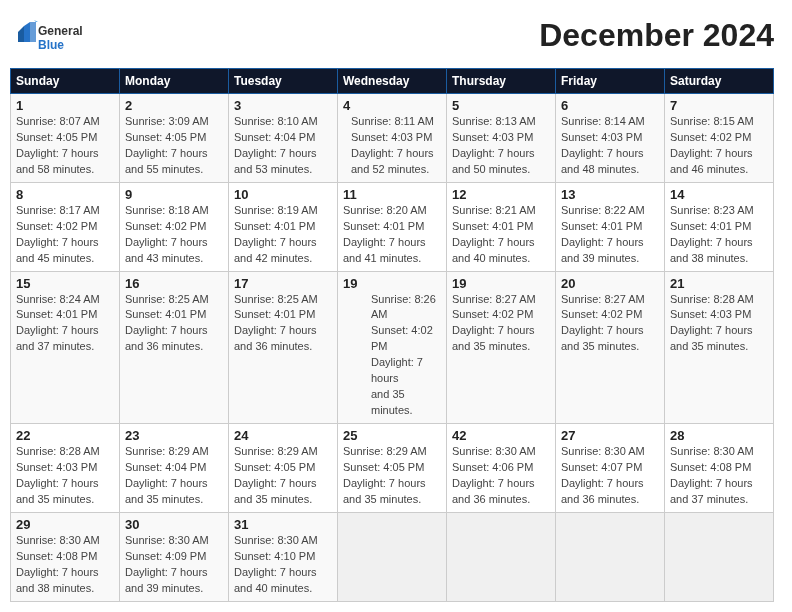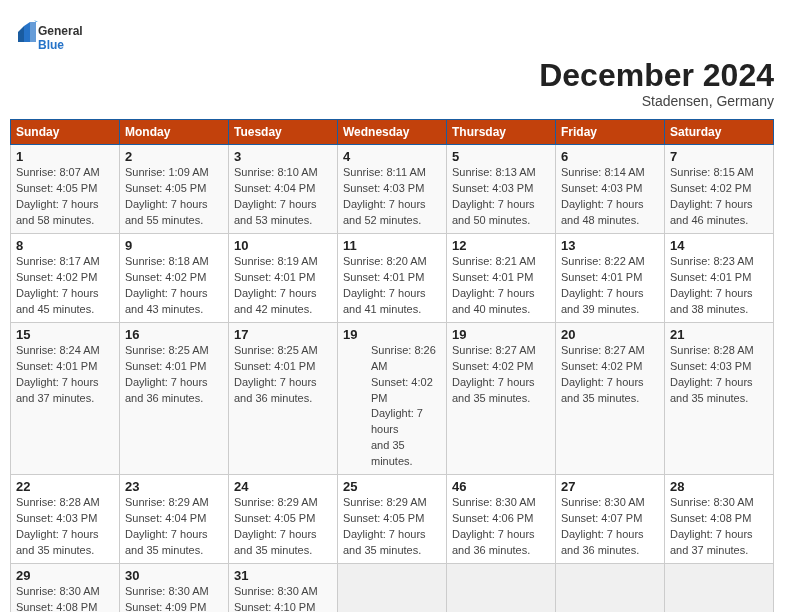--- a/index.html
+++ b/index.html
@@ -20,39 +20,38 @@
       align-items: flex-start;
       margin-bottom: 10px;
     }
     .logo {
       display: flex;
       align-items: center;
       gap: 0px;
     }
     .title-block {
       text-align: right;
-      margin-top: 40px;
     }
     .month-title {
       font-size: 32px;
       font-weight: bold;
       color: #222;
       line-height: 1.1;
     }
     .subtitle {
       font-size: 14px;
       color: #444;
     }
     table {
       width: 100%;
       border-collapse: collapse;
       table-layout: fixed;
     }
     thead tr th {
-      background: #c2410c;
+      background: #0f172a;
       color: #fff;
       font-size: 12px;
       font-weight: bold;
       text-align: left;
       padding: 5px 5px;
       border: 1px solid #1a5ca0;
     }
     tbody tr td {
       vertical-align: top;
       border: 1px solid #ccc;
@@ -94,21 +93,20 @@
   <text x="28" y="17" font-size="12" font-weight="bold" fill="#333" font-family="Arial">General</text>
   <text x="28" y="31" font-size="12" font-weight="bold" fill="#2673c8" font-family="Arial">Blue</text>
   <polygon points="20,4 26,4 26,24 20,24" fill="#2673c8" opacity="0.7"></polygon>
   <polygon points="14,8 20,4 20,24 14,24" fill="#2673c8"></polygon>
   <polygon points="8,14 14,8 14,24 8,24" fill="#1a5ca0"></polygon>
   <polygon points="24,2 28,4 26,4" fill="#4a9ee0"></polygon>
 </svg>
       </div>
     <div class="title-block">
       <div class="month-title">December 2024</div>
-      <div class="subtitle">Stadensen, Germany</div>
     </div>
   </div>
 
   <table>
     <thead>
       <tr>
         <th>Sunday</th>
         <th>Monday</th>
         <th>Tuesday</th>
         <th>Wednesday</th>
@@ -121,35 +119,35 @@
     <tr>
           <td>
             <span class="day-num">1</span>
             <div class="day-info" style="white-space: pre-line;">Sunrise: 8:07 AM
 Sunset: 4:05 PM
 Daylight: 7 hours
 and 58 minutes.</div>
           </td>
           <td>
             <span class="day-num">2</span>
-            <div class="day-info" style="white-space: pre-line;">Sunrise: 1:09 AM
+            <div class="day-info" style="white-space: pre-line;">Sunrise: 3:09 AM
 Sunset: 4:05 PM
 Daylight: 7 hours
 and 55 minutes.</div>
           </td>
           <td>
             <span class="day-num">3</span>
             <div class="day-info" style="white-space: pre-line;">Sunrise: 8:10 AM
 Sunset: 4:04 PM
 Daylight: 7 hours
 and 53 minutes.</div>
           </td>
           <td>
             <span class="day-num">4</span>
-            <div class="day-info" style="white-space: pre-line;">Sunrise: 8:11 AM
+            <div class="day-info" style="white-space: pre-line; margin-left: 8px;">Sunrise: 8:11 AM
 Sunset: 4:03 PM
 Daylight: 7 hours
 and 52 minutes.</div>
           </td>
           <td>
             <span class="day-num">5</span>
             <div class="day-info" style="white-space: pre-line;">Sunrise: 8:13 AM
 Sunset: 4:03 PM
 Daylight: 7 hours
 and 50 minutes.</div>
@@ -294,21 +292,21 @@
 and 35 minutes.</div>
           </td>
           <td>
             <span class="day-num">25</span>
             <div class="day-info" style="white-space: pre-line;">Sunrise: 8:29 AM
 Sunset: 4:05 PM
 Daylight: 7 hours
 and 35 minutes.</div>
           </td>
           <td>
-            <span class="day-num">46</span>
+            <span class="day-num">42</span>
             <div class="day-info" style="white-space: pre-line;">Sunrise: 8:30 AM
 Sunset: 4:06 PM
 Daylight: 7 hours
 and 36 minutes.</div>
           </td>
           <td>
             <span class="day-num">27</span>
             <div class="day-info" style="white-space: pre-line;">Sunrise: 8:30 AM
 Sunset: 4:07 PM
 Daylight: 7 hours

